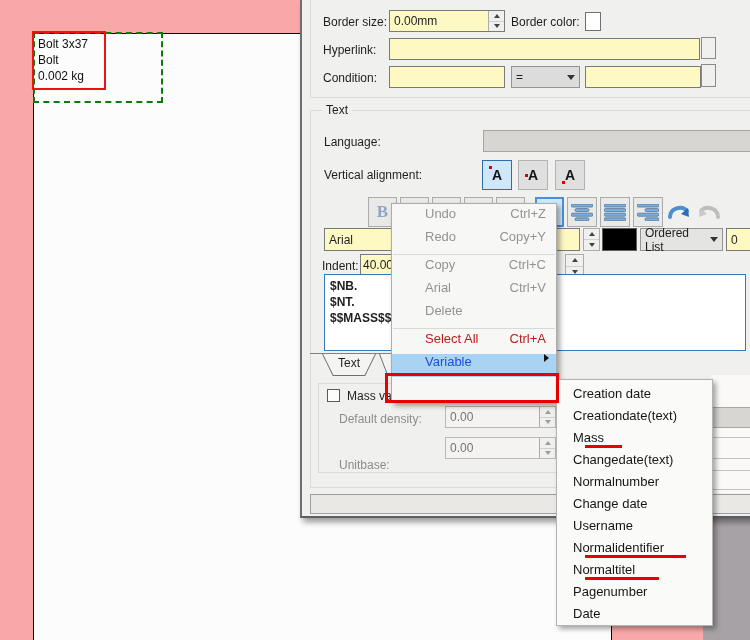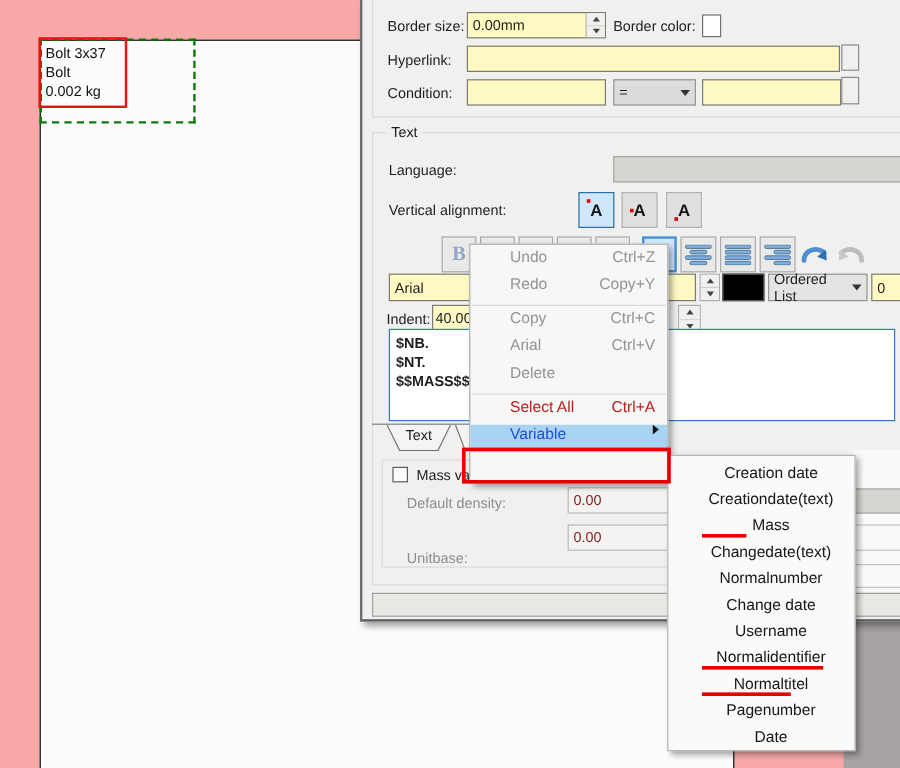--- a/index.html
+++ b/index.html
@@ -21,21 +21,21 @@
   .dialog { left:300px; top:0; width:506px; height:518px; background:#f0f0ee;
             border-left:2px solid #6f6f6f; border-bottom:2px solid #5e5e5e;
             box-shadow:3px 4px 6px rgba(0,0,0,.4); overflow:hidden; }
   .dialog .abs { position:absolute; }
   .gbox { border:1px solid #dadada; }
   .gbox-label { background:#f0f0ee; padding:0 4px; font-size:12px; color:#1e1e1e; }
   .lbl { font-size:12px; color:#1e1e1e; white-space:nowrap; }
   .lbl.dis { color:#8c8c8c; }
   .field { background:#fef9c3; border:1px solid #7a7a7a; font-size:12px; padding:2px 4px;
            display:flex; align-items:center; }
-  .field.dis { background:#f4f3f1; border-color:#b8b8b8; color:#7f1d1d;margin-left:28px; }
+  .field.dis { background:#f4f3f1; border-color:#b8b8b8; color:#737373; }
   .field .val { flex:1 1 auto; overflow:hidden; white-space:nowrap; }
   .spin { width:16px; display:flex; flex-direction:column; border-left:1px solid #acacac; align-self:stretch; margin:-2px -4px -2px 2px; }
   .spin .sb { flex:1; background:#f0f0ee; border-bottom:1px solid #d0d0d0; display:flex; align-items:center; justify-content:center; }
   .spin .sb:last-child { border-bottom:none; }
   .tri-u { width:0; height:0; border-left:3px solid transparent; border-right:3px solid transparent; border-bottom:4px solid #444; }
   .tri-d { width:0; height:0; border-left:3px solid transparent; border-right:3px solid transparent; border-top:4px solid #444; }
   .spin.dis .tri-u { border-bottom-color:#9d9d9d; } .spin.dis .tri-d { border-top-color:#9d9d9d; }
   .combo { background:#dcdcdc; border:1px solid #949494; font-size:12px; padding:2px 4px;
            display:flex; align-items:center; justify-content:space-between; }
   .chev { width:0; height:0; border-left:4px solid transparent; border-right:4px solid transparent; border-top:5px solid #333; margin-left:4px; }
@@ -69,21 +69,21 @@
   .mi { height:23px; display:flex; align-items:flex-start; font-size:13px; padding:0 10px 0 33px; position:relative; }
   .mi .sc { margin-left:auto; padding-left:18px; }
   .mi.dis { color:#939393; }
   .mi.en { color:#b91c1c; }
   .mi.hl { background:#a9d3f3; color:#1d4ed8; }
   .msep { height:1px; background:#d9d9d9; margin:2px 1px; }
   .subarrow { position:absolute; right:7px; width:0; height:0;
               border-top:4px solid transparent; border-bottom:4px solid transparent; border-left:5px solid #111; }
   .submenu { background:#fafaf9; border:1px solid #b3b3b3; box-shadow:3px 3px 5px rgba(0,0,0,.35);
              padding-top:2px; z-index:21; }
-  .smi { height:22px; display:flex; align-items:center; font-size:13px; padding-left:16px; color:#161616;justify-content:center; }
+  .smi { height:22px; display:flex; align-items:center; font-size:13px; padding-left:16px; color:#161616; }
 
   
   .ann { z-index:30; pointer-events:none; }
   .ann-rect { border:3px solid #e80000; }
   .ann-line { background:#e60000; height:3px; }
 
   
   .rpanel { background:#faf9f7; }
   .rband { background:#d8d6d2; border-top:1px solid #a8a8a8; border-bottom:1px solid #a8a8a8; }
 </style>

